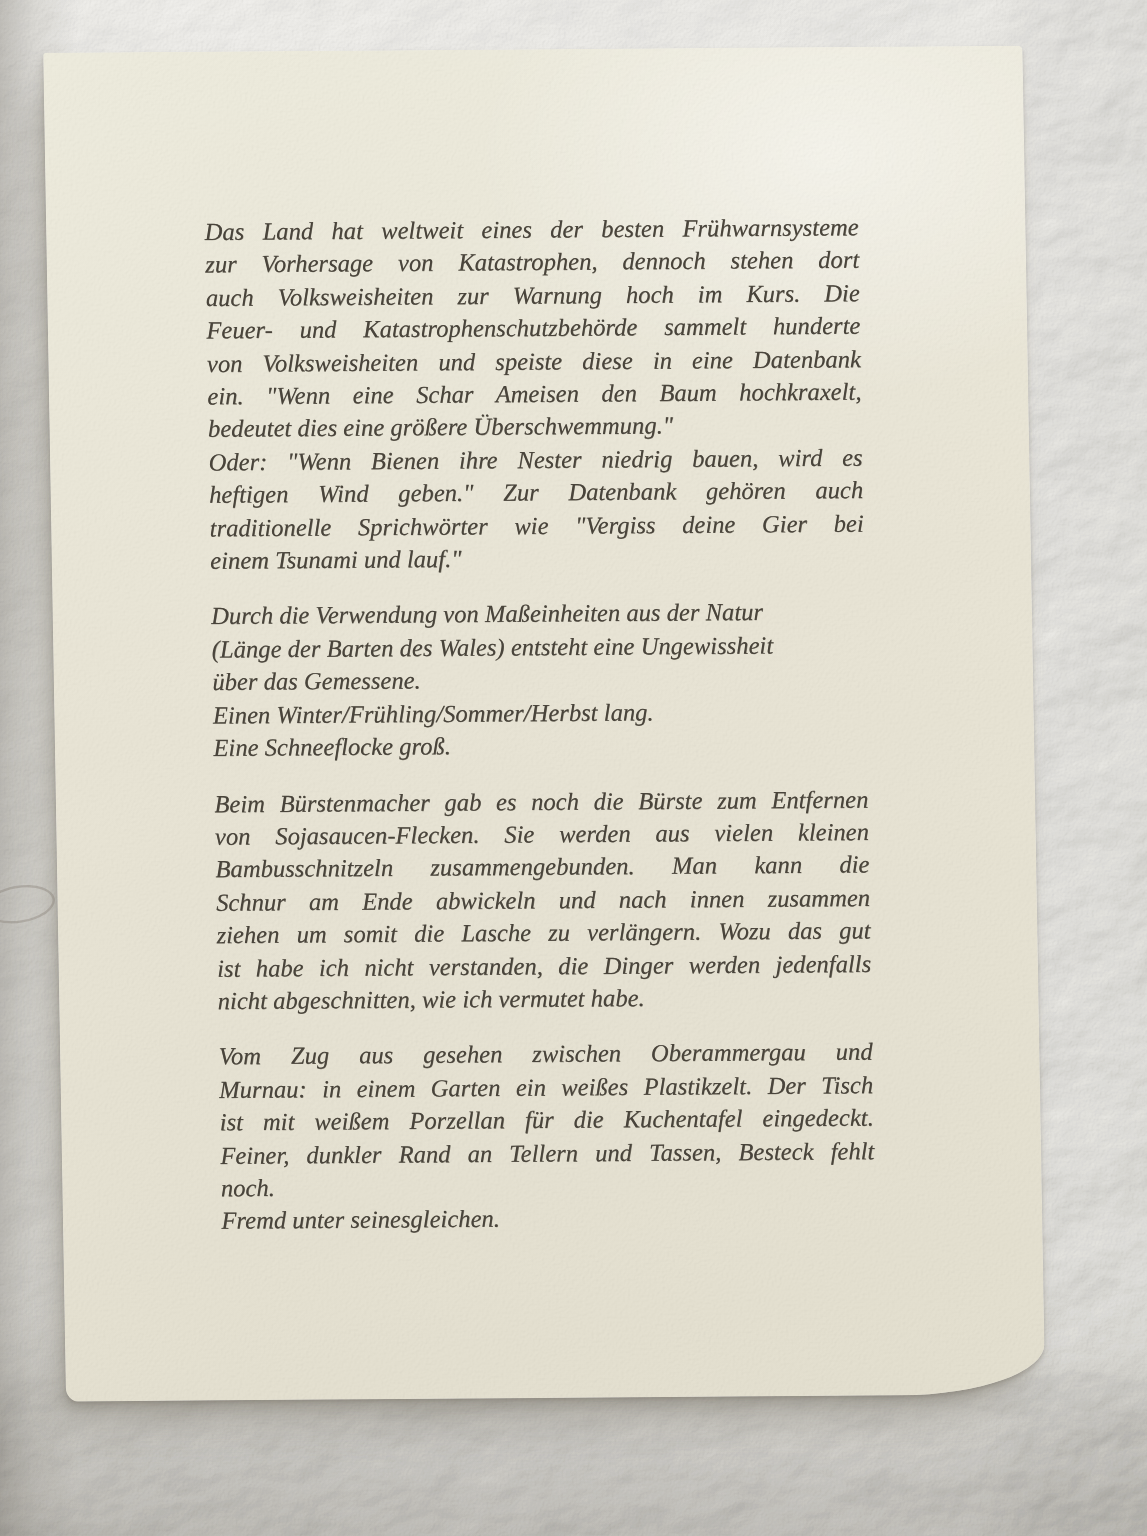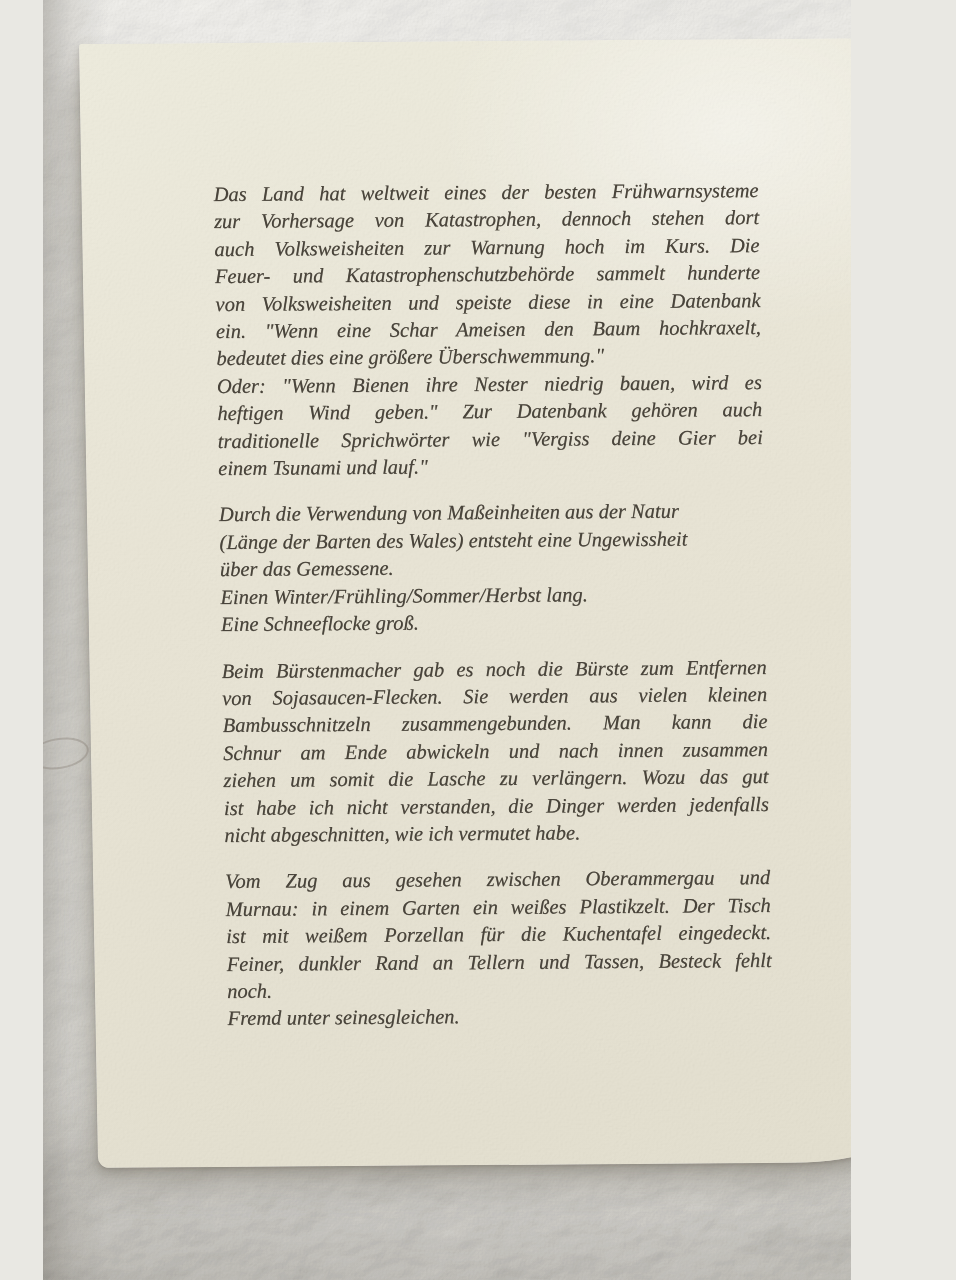--- a/index.html
+++ b/index.html
@@ -5,30 +5,29 @@
 <style>
   html, body {
     margin: 0;
     padding: 0;
     background: #e9e8e3;
     font-family: "Liberation Serif", "DejaVu Serif", serif;
   }
 
   .scene {
     position: relative;
-    width: 808px;
+    width: 956px;
     height: 1280px;
     overflow: hidden;
     isolation: isolate;
     background:
       linear-gradient(to right, rgba(98,93,84,.30) 0px, rgba(98,93,84,.12) 28px, rgba(98,93,84,0) 66px),
       linear-gradient(to bottom, rgba(0,0,0,0) 84%, rgba(103,97,86,.20) 96%, rgba(103,97,86,.26) 100%),
       radial-gradient(120% 70% at 20% 0%, rgba(250,249,246,.8) 0%, rgba(250,249,246,0) 52%),
       linear-gradient(97deg, #ecebe6 0%, var(--wall-base, #f0efeb) 45%, var(--wall-bright, #f4f3ef) 80%, #eeede8 100%);
-    margin-left: 43px;
   }
 
   
   .tex {
     position: absolute;
     inset: 0;
     width: 956px;
     height: 1280px;
     mix-blend-mode: multiply;
     pointer-events: none;

